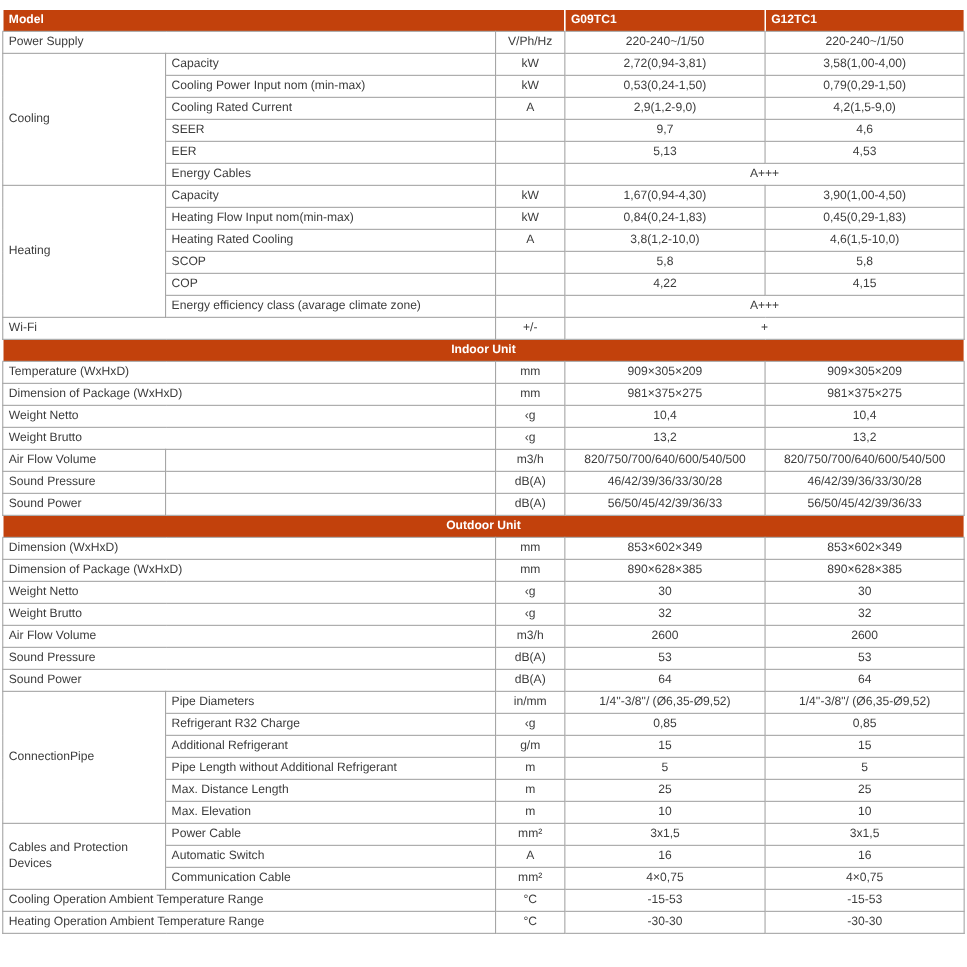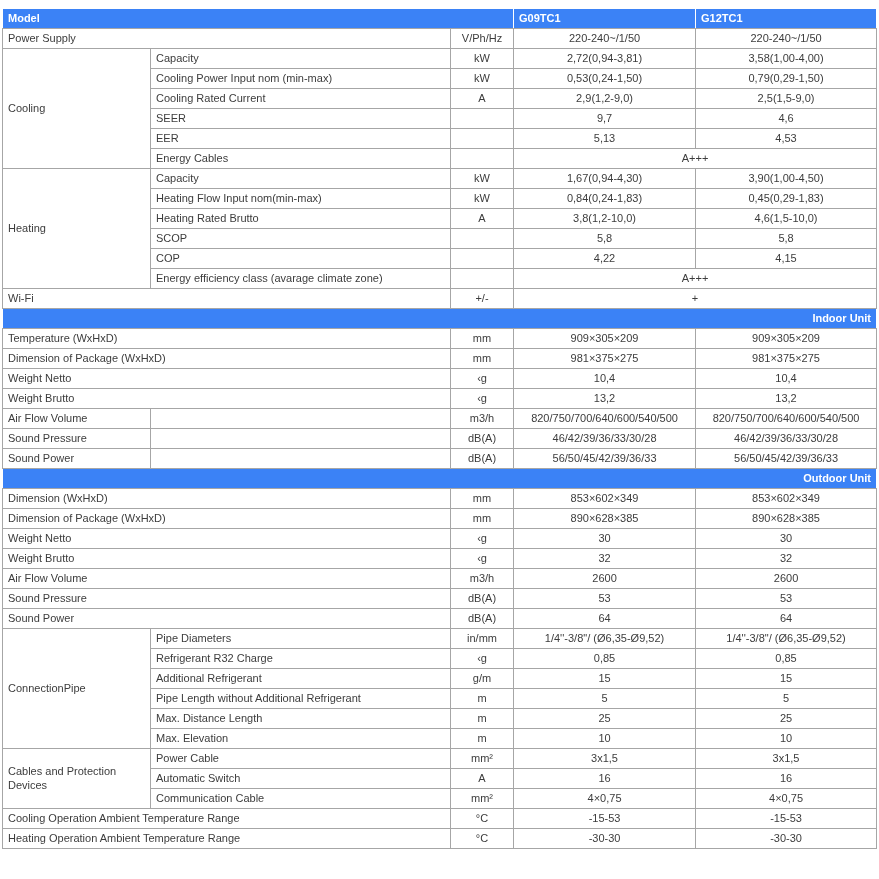--- a/index.html
+++ b/index.html
@@ -23,28 +23,28 @@
     padding: 2px 5px;
     height: 15px;
     line-height: 1.2;
     overflow: hidden;
     vertical-align: middle;
     background: #ffffff;
   }
   
   table.spec td.head,
   table.spec td.section {
-    background: #3b82f6;
+    background: #c2410c;
     color: #ffffff;
     font-weight: 700;
     border-color: #ffffff;
     border-bottom-color: #a6a6a6;
   }
   table.spec td.head { text-align: left; }
-  table.spec td.section { text-align: right; }
+  table.spec td.section { text-align: center; }
   table.spec td.al-l { text-align: left; }
   table.spec td.group,
   table.spec td.label,
   table.spec td.sublabel { text-align: left; }
   table.spec td.unit,
   table.spec td.value { text-align: center; }
 </style>
 </head>
 <body>
 
@@ -78,21 +78,21 @@
       <tr>
         <td class="sublabel">Cooling Power Input nom (min-max)</td>
         <td class="unit">kW</td>
         <td class="value">0,53(0,24-1,50)</td>
         <td class="value">0,79(0,29-1,50)</td>
       </tr>
       <tr>
         <td class="sublabel">Cooling Rated Current</td>
         <td class="unit">A</td>
         <td class="value">2,9(1,2-9,0)</td>
-        <td class="value">2,5(1,5-9,0)</td>
+        <td class="value">4,2(1,5-9,0)</td>
       </tr>
       <tr>
         <td class="sublabel">SEER</td>
         <td class="unit"></td>
         <td class="value">9,7</td>
         <td class="value">4,6</td>
       </tr>
       <tr>
         <td class="sublabel">EER</td>
         <td class="unit"></td>
@@ -111,21 +111,21 @@
         <td class="value">1,67(0,94-4,30)</td>
         <td class="value">3,90(1,00-4,50)</td>
       </tr>
       <tr>
         <td class="sublabel">Heating Flow Input nom(min-max)</td>
         <td class="unit">kW</td>
         <td class="value">0,84(0,24-1,83)</td>
         <td class="value">0,45(0,29-1,83)</td>
       </tr>
       <tr>
-        <td class="sublabel">Heating Rated Brutto</td>
+        <td class="sublabel">Heating Rated Cooling</td>
         <td class="unit">A</td>
         <td class="value">3,8(1,2-10,0)</td>
         <td class="value">4,6(1,5-10,0)</td>
       </tr>
       <tr>
         <td class="sublabel">SCOP</td>
         <td class="unit"></td>
         <td class="value">5,8</td>
         <td class="value">5,8</td>
       </tr>

